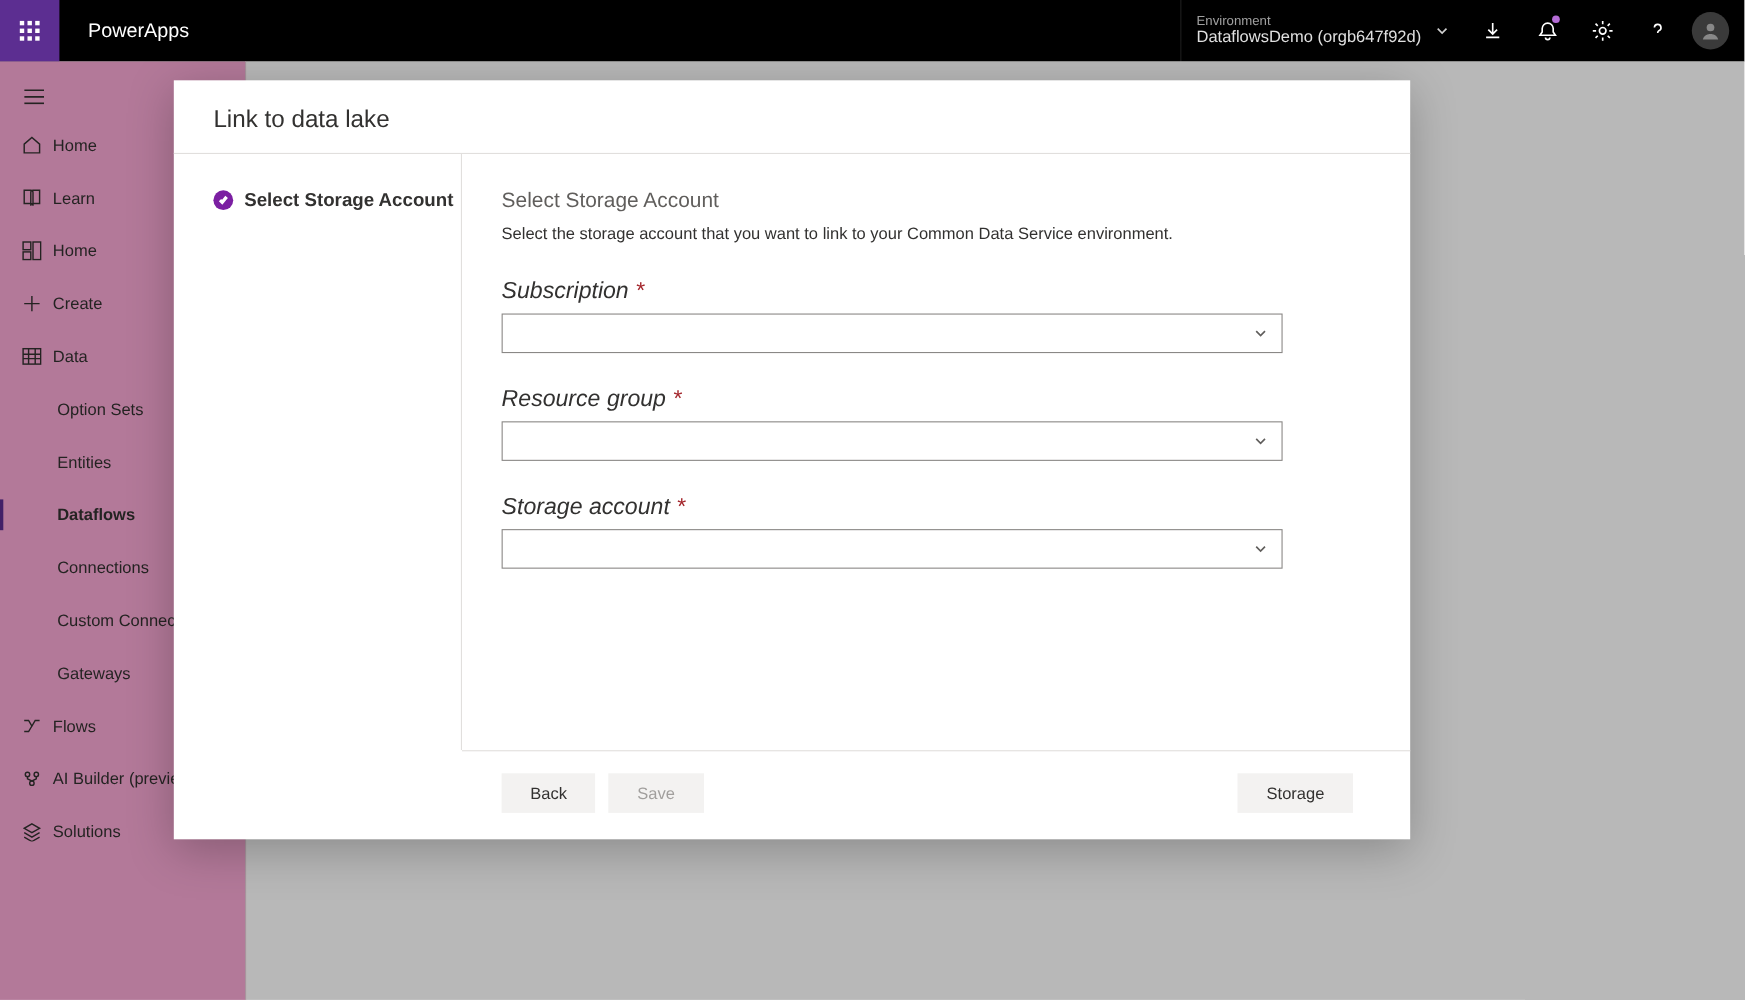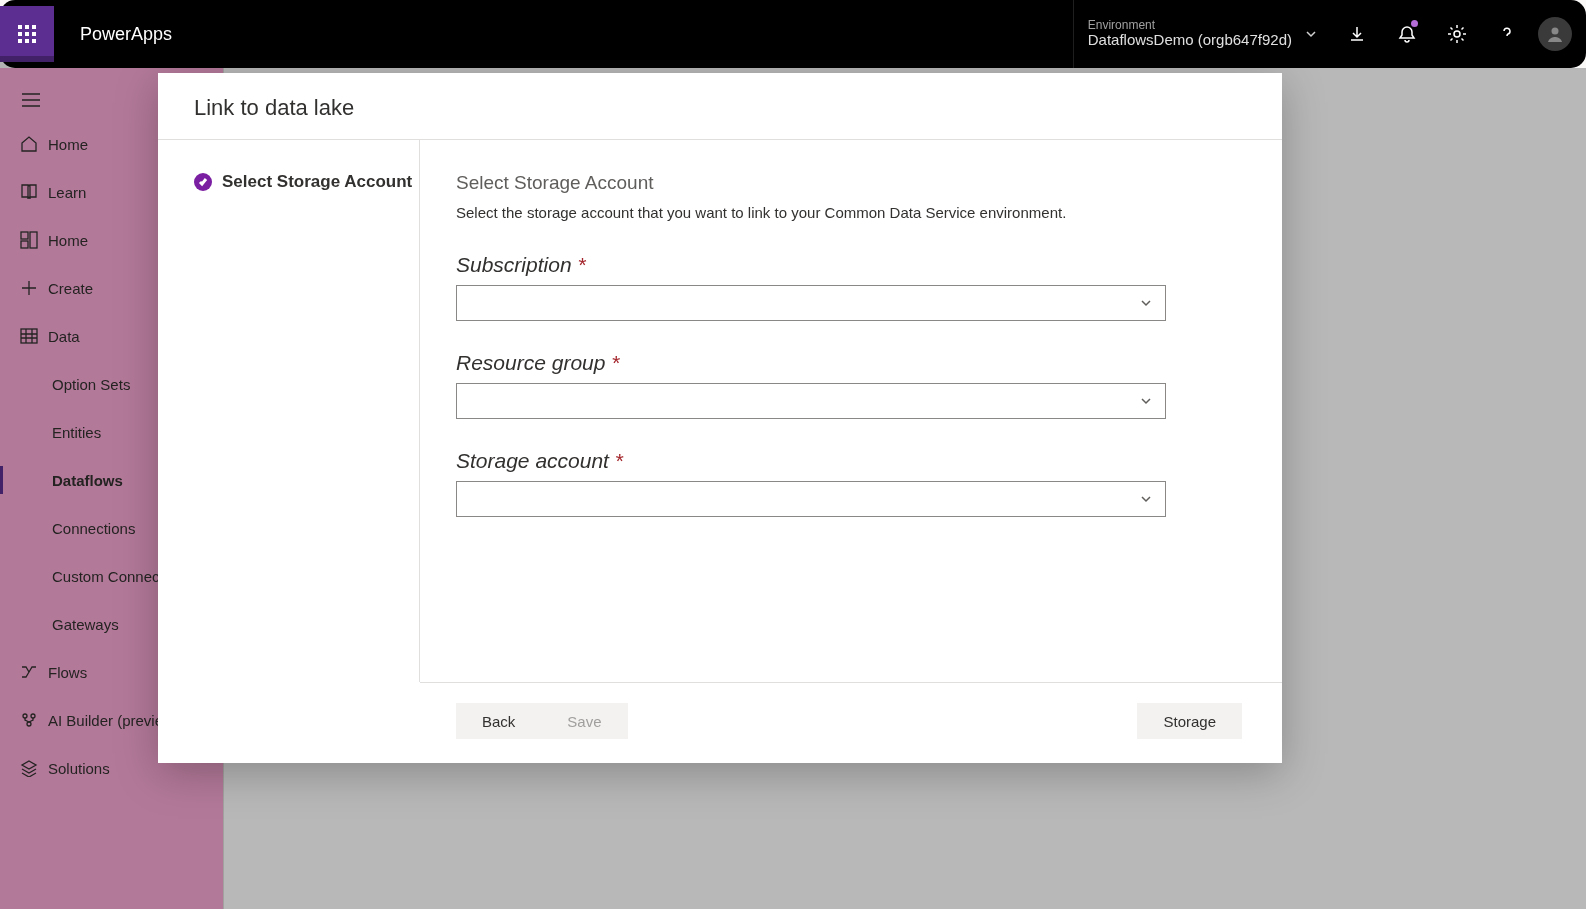--- a/index.html
+++ b/index.html
@@ -6,26 +6,25 @@
   body {
     font-family: "Segoe UI", -apple-system, BlinkMacSystemFont, sans-serif;
     width: 1586px;
     height: 909px;
     overflow: hidden;
     background: #faf9f8;
   }
   
   
   .top-bar {
-    height: 68px;
+    height: 56px;
     background: #000;
     display: flex;
     align-items: center;
     color: #fff;
-    border-radius: 15px;
   }
   .waffle {
     width: 54px;
     height: 56px;
     background: #5c2e91;
     display: flex;
     align-items: center;
     justify-content: center;
   }
   .waffle svg { width: 20px; height: 20px; }
@@ -236,20 +235,21 @@
     margin-left: 262px;
   }
   .btn {
     height: 36px;
     padding: 0 26px;
     font-size: 15px;
     border: none;
     background: #f3f2f1;
     color: #323130;
     cursor: pointer;
+    margin-right: 12px;
   }
   .btn.disabled { color: #a19f9d; cursor: default; }
   .footer-spacer { flex: 1; }
 </style>
 </head>
 <body>
 
 <div class="top-bar">
   <div class="waffle">
     <svg viewBox="0 0 20 20">

